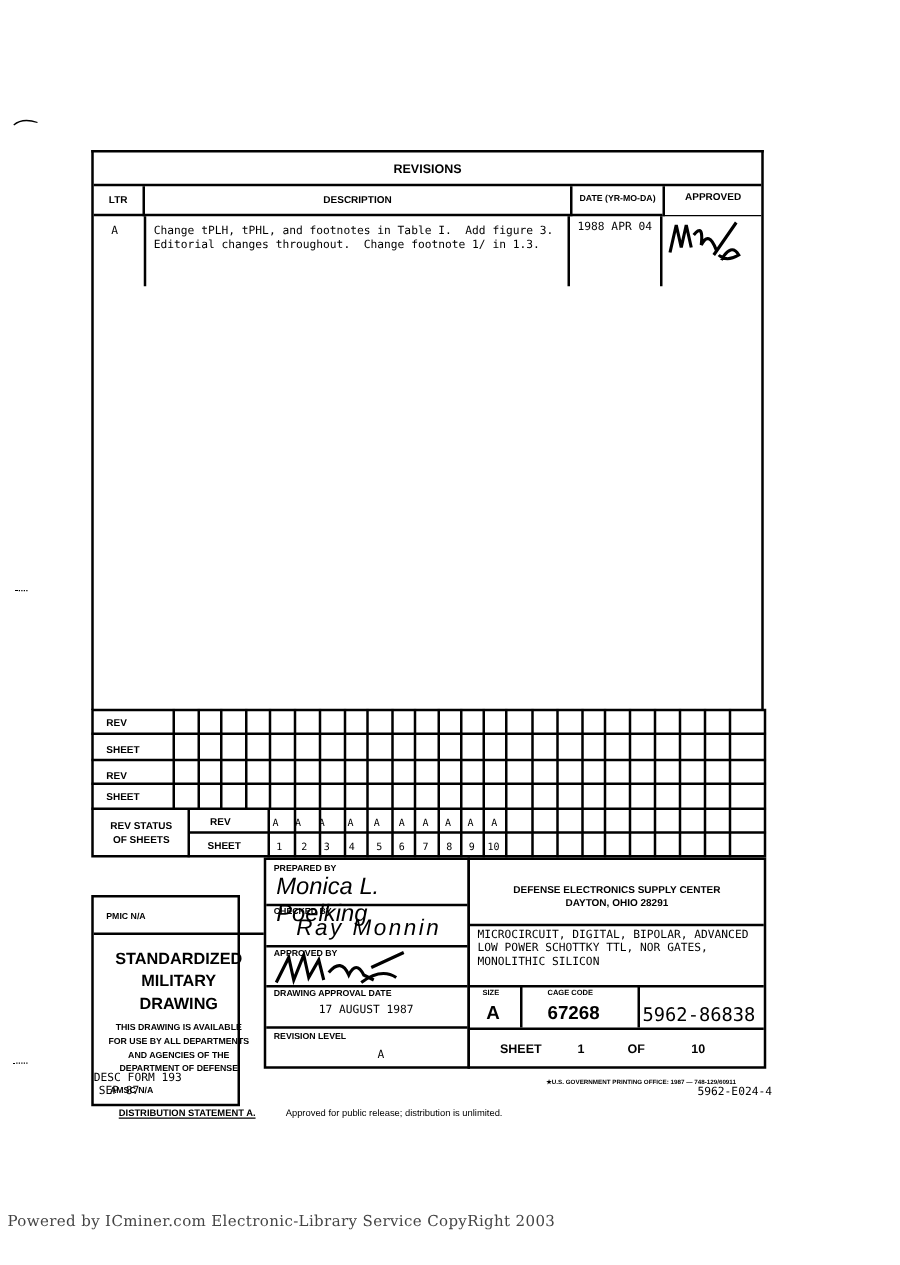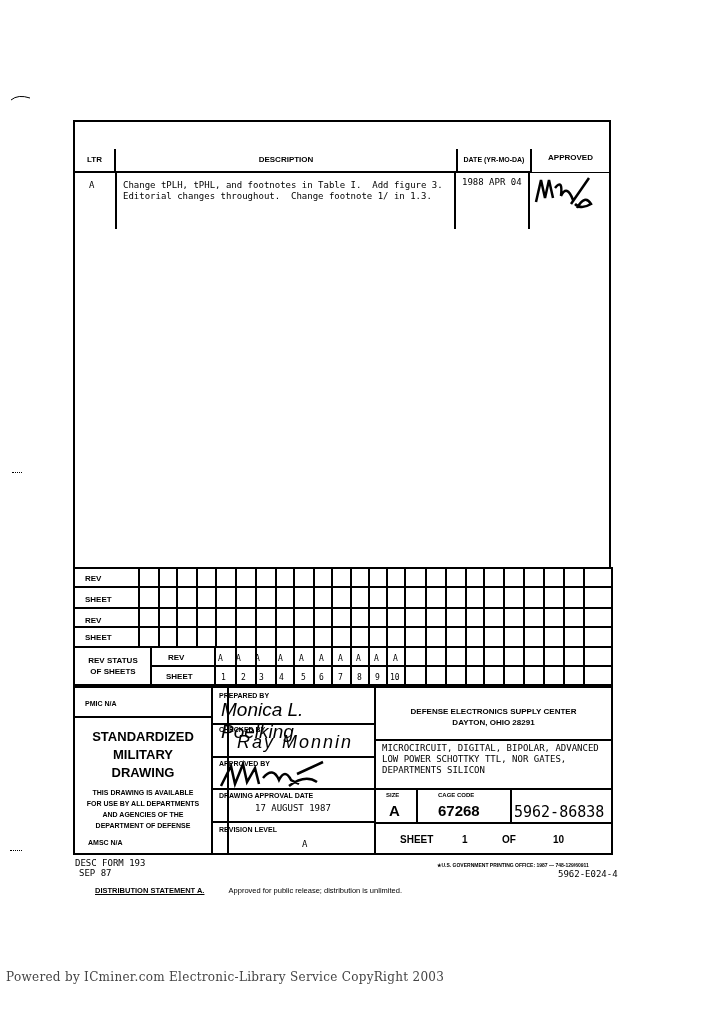--- a/index.html
+++ b/index.html
@@ -30,20 +30,21 @@
 </head>
 <body>
 
 <svg class="abs" style="left:10px;top:94px" width="22" height="8">
     <path d="M1 6 Q8 0 20 4" stroke="#000" fill="none" stroke-width="1"></path>
   </svg>
 <div class="abs" style="left:12px;top:472px;width:10px;height:1px;border-top:1px dotted #000"></div>
 <div class="abs" style="left:10px;top:850px;width:12px;height:1px;border-top:1px dotted #000"></div>
 
 <div id="rev-box" class="abs">
+  <div id="rev-title" class="abs">REVISIONS</div>
   <div class="abs rv-h" style="left:0;width:41px;border-right:2px solid #000">LTR</div>
   <div class="abs rv-h" style="left:41px;width:340px;">DESCRIPTION</div>
   <div class="abs rv-h" style="left:381px;width:74px;border-left:2px solid #000;font-size:7px">DATE (YR-MO-DA)</div>
   <div class="abs rv-h" style="left:455px;width:79px;border-left:2px solid #000;border-bottom:none;line-height:18px">APPROVED</div>
   <div class="abs" style="left:455px;top:50px;width:79px;border-top:1px solid #000"></div>
 
   <div class="abs vline" style="left:40px;top:51px;height:56px"></div>
   <div class="abs vline" style="left:379px;top:51px;height:56px"></div>
   <div class="abs vline" style="left:453px;top:51px;height:56px"></div>
 
@@ -121,21 +122,21 @@
   <div class="abs mono" style="left:186px;top:106px;font-size:8px">3</div>
   <div class="abs mono" style="left:206px;top:106px;font-size:8px">4</div>
   <div class="abs mono" style="left:228px;top:106px;font-size:8px">5</div>
   <div class="abs mono" style="left:246px;top:106px;font-size:8px">6</div>
   <div class="abs mono" style="left:265px;top:106px;font-size:8px">7</div>
   <div class="abs mono" style="left:284px;top:106px;font-size:8px">8</div>
   <div class="abs mono" style="left:302px;top:106px;font-size:8px">9</div>
   <div class="abs mono" style="left:317px;top:106px;font-size:8px">10</div>
 </div>
 
-<div class="abs tb" style="left:73px;top:686px;width:156px;height:169px">
+<div class="abs tb" style="left:73px;top:716px;width:119px;height:169px">
   <div class="abs small-lbl" style="left:10px;top:12px">PMIC N/A</div>
   <div class="abs" style="left:0;top:28px;width:136px;border-top:2px solid #000"></div>
   <div class="abs bold" style="left:0;top:40px;width:136px;text-align:center;font-size:13px;line-height:18px">
     <div>STANDARDIZED</div>
     <div>MILITARY</div>
     <div>DRAWING</div>
   </div>
   <div class="abs bold" style="left:0;top:99px;width:136px;text-align:center;font-size:7px;line-height:11px">
     <div>THIS DRAWING IS AVAILABLE</div>
     <div>FOR USE BY ALL DEPARTMENTS</div>
@@ -166,21 +167,21 @@
 
 <div class="abs tb" style="left:374px;top:686px;width:239px;height:169px">
   <div class="abs bold" style="left:0;top:18px;width:235px;text-align:center;font-size:8px;line-height:11px">
     <div>DEFENSE ELECTRONICS SUPPLY CENTER</div>
     <div>DAYTON, OHIO 28291</div>
   </div>
   <div class="abs" style="left:0;top:51px;width:235px;border-top:2px solid #000"></div>
   <div class="abs mono" style="left:6px;top:55px;font-size:9px;line-height:11px">
     <div>MICROCIRCUIT, DIGITAL, BIPOLAR, ADVANCED</div>
     <div>LOW POWER SCHOTTKY TTL, NOR GATES,</div>
-    <div>DEPARTMENTS SILICON</div>
+    <div>MONOLITHIC SILICON</div>
   </div>
   <div class="abs" style="left:0;top:100px;width:235px;border-top:2px solid #000"></div>
   <div class="abs" style="left:40px;top:100px;height:34px;border-left:2px solid #000"></div>
   <div class="abs" style="left:134px;top:100px;height:34px;border-left:2px solid #000"></div>
   <div class="abs small-lbl" style="left:10px;top:104px;font-size:6px">SIZE</div>
   <div class="abs bold" style="left:13px;top:114px;font-size:15px">A</div>
   <div class="abs small-lbl" style="left:62px;top:104px;font-size:6px">CAGE CODE</div>
   <div class="abs bold" style="left:62px;top:114px;font-size:15px">67268</div>
   <div class="abs mono" style="left:138px;top:115px;font-size:15px">5962-86838</div>
   <div class="abs" style="left:0;top:134px;width:235px;border-top:2px solid #000"></div>

